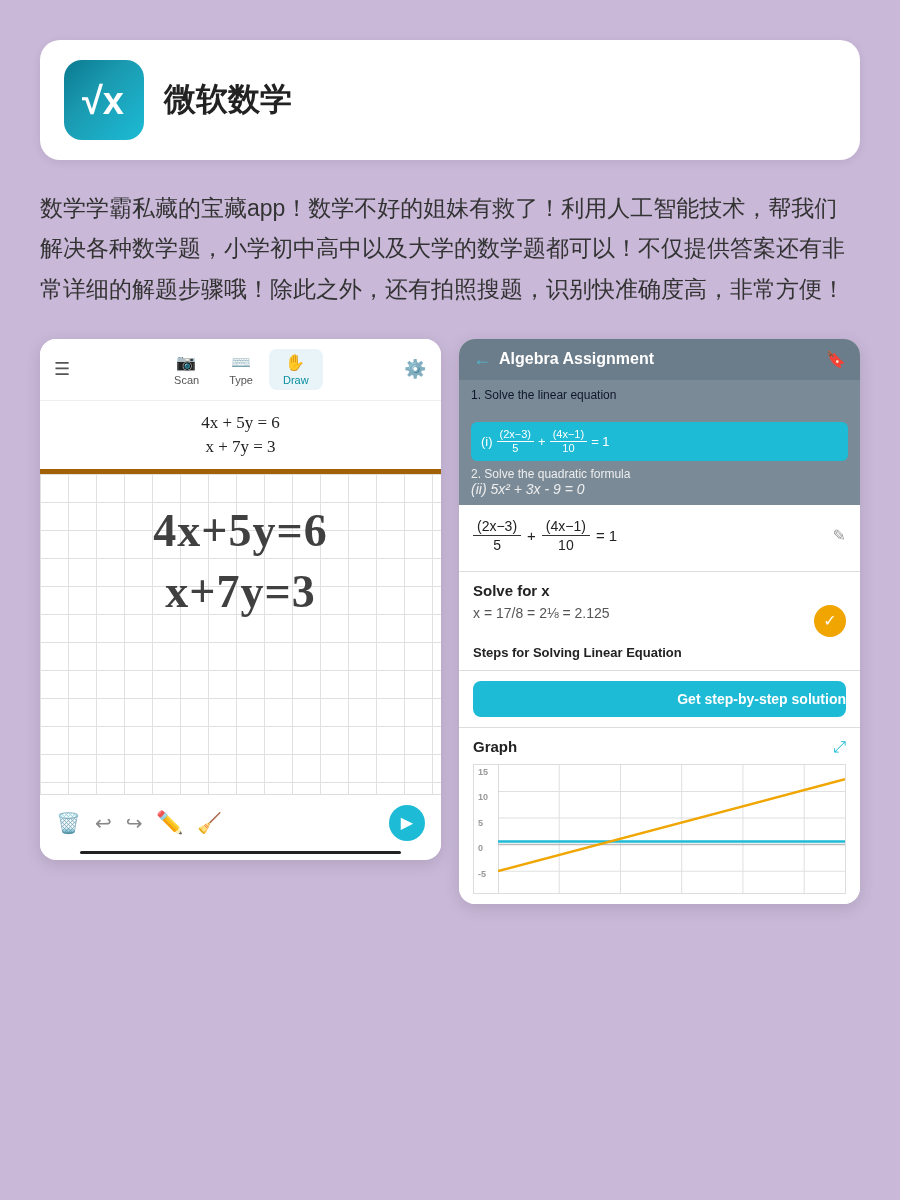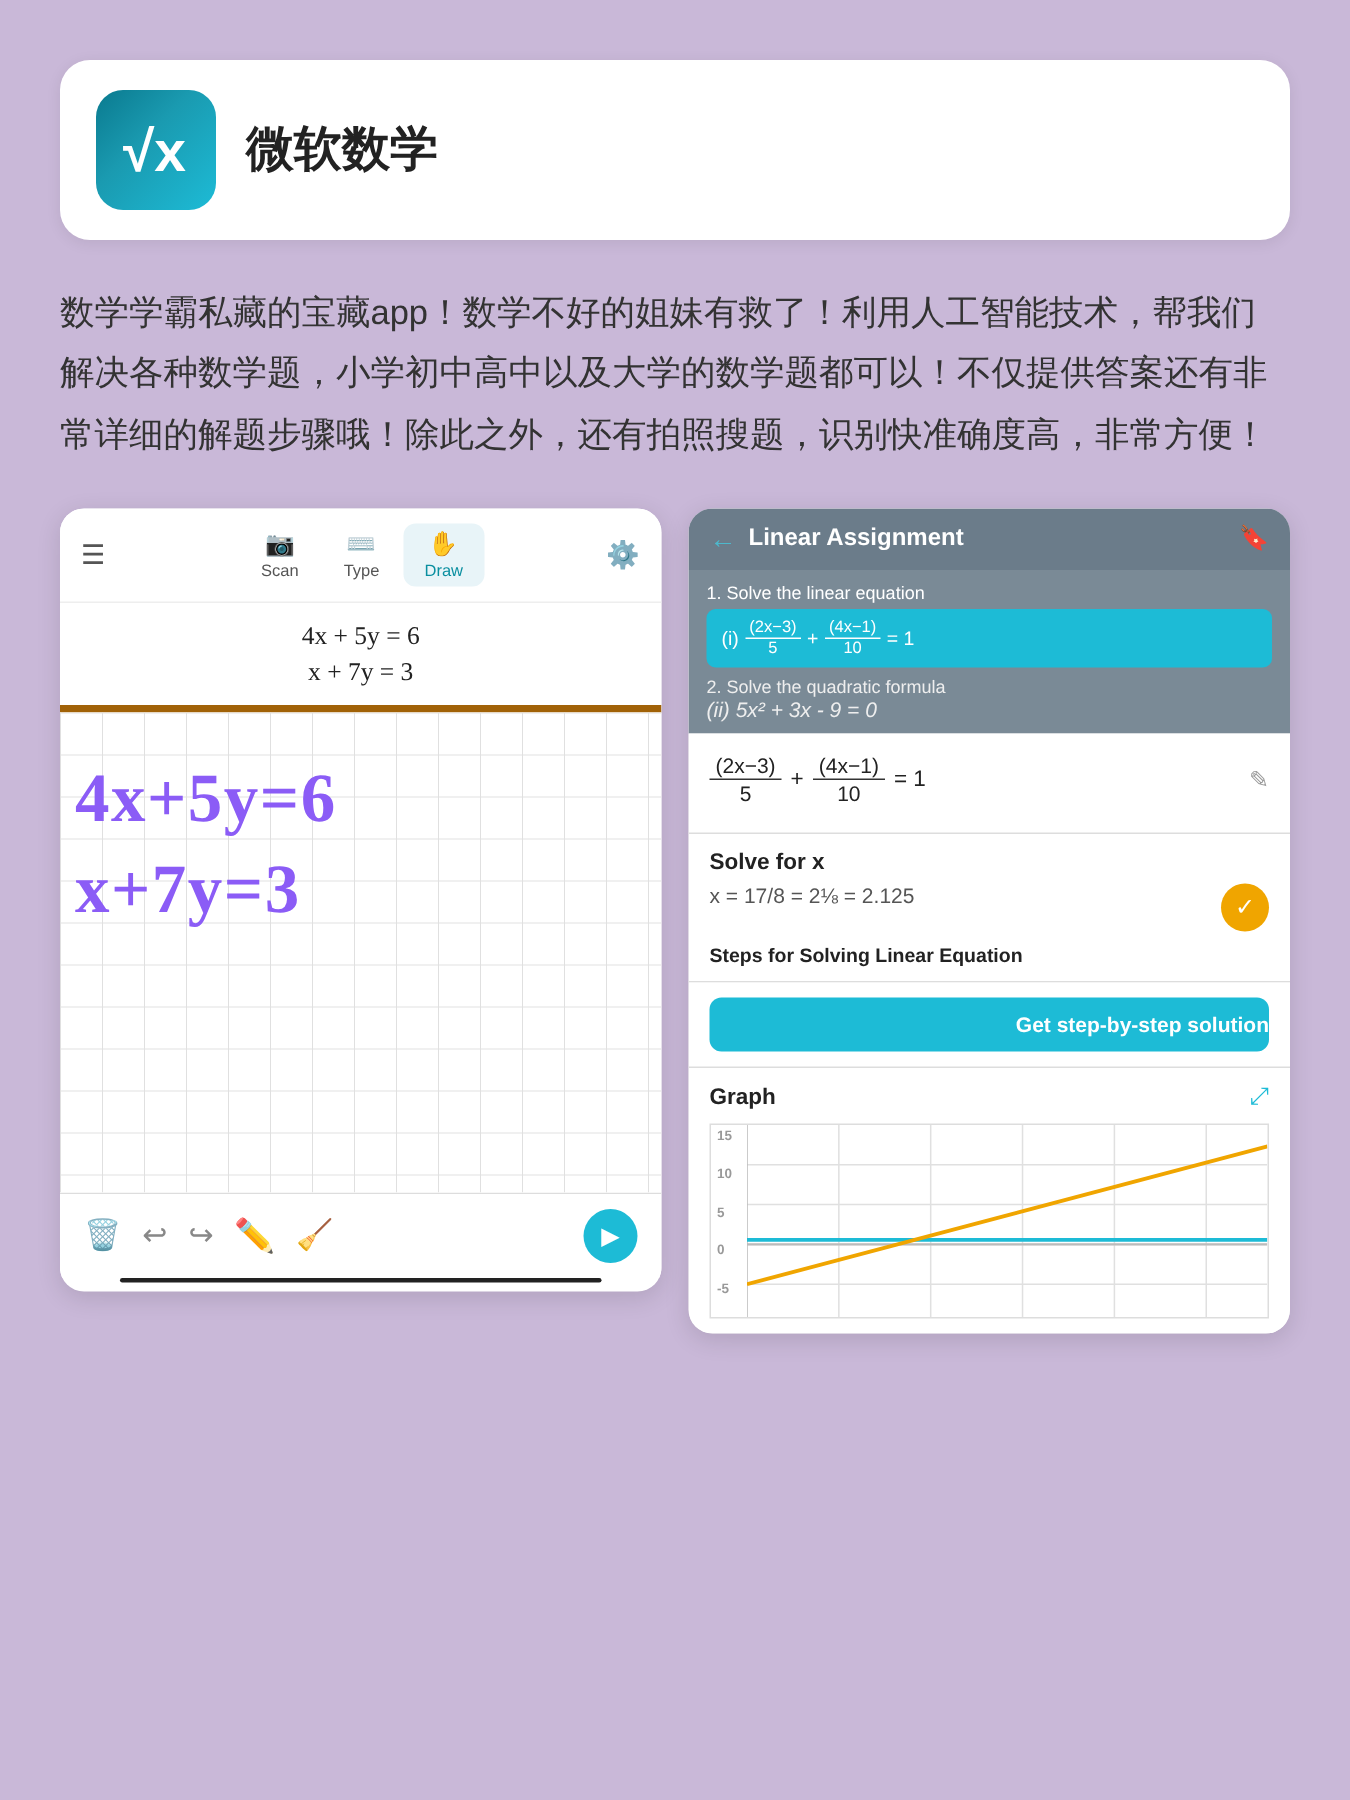--- a/index.html
+++ b/index.html
@@ -158,22 +158,23 @@
         linear-gradient(to right, #e0e0e0 1px, transparent 1px),
         linear-gradient(to bottom, #e0e0e0 1px, transparent 1px);
       background-size: 28px 28px;
     }
 
     .handwritten-math {
       position: absolute;
       top: 30px;
       left: 10px;
       right: 10px;
+      text-align: center;
       font-family: 'Segoe Script', 'Comic Sans MS', cursive;
-      color: #8b5cf6;
+      color: #404040;
     }
 
     .hw-line1 {
       font-size: 46px;
       margin-bottom: 8px;
       font-weight: bold;
       letter-spacing: 1px;
     }
 
     .hw-line2 {
@@ -255,22 +256,22 @@
     }
 
     
     .problem-list {
       background: #7a8a96;
       padding: 8px 12px;
     }
 
     .problem-item {
       font-size: 12px;
-      color: #ffffff;
-      margin-bottom: 4px;
+      color: #0f172a;
+      margin-bottom: 20px;
     }
 
     .problem-highlighted {
       background: #1dbbd6;
       border-radius: 6px;
       padding: 6px 10px;
       margin: 4px 0;
       font-size: 13px;
       color: white;
     }
@@ -518,21 +519,21 @@
       <span class="bottom-tool" style="font-size:20px;">🧹</span>
       <div class="send-btn">▶</div>
     </div>
     <div class="bottom-line"></div>
   </div>
 
   <div class="right-screenshot">
 
     <div class="right-header">
       <span class="back-arrow">←</span>
-      <span class="right-header-title">Linear Assignment</span>
+      <span class="right-header-title">Algebra Assignment</span>
       <span class="bookmark-icon">🔖</span>
     </div>
 
     <div class="problem-list">
       <div class="problem-item">1. Solve the linear equation</div>
       <div class="problem-highlighted">
         <div class="problem-fraction-row">
           <span>(i)</span>
           <span class="fraction-inline">
             <span class="num">(2x−3)</span>

